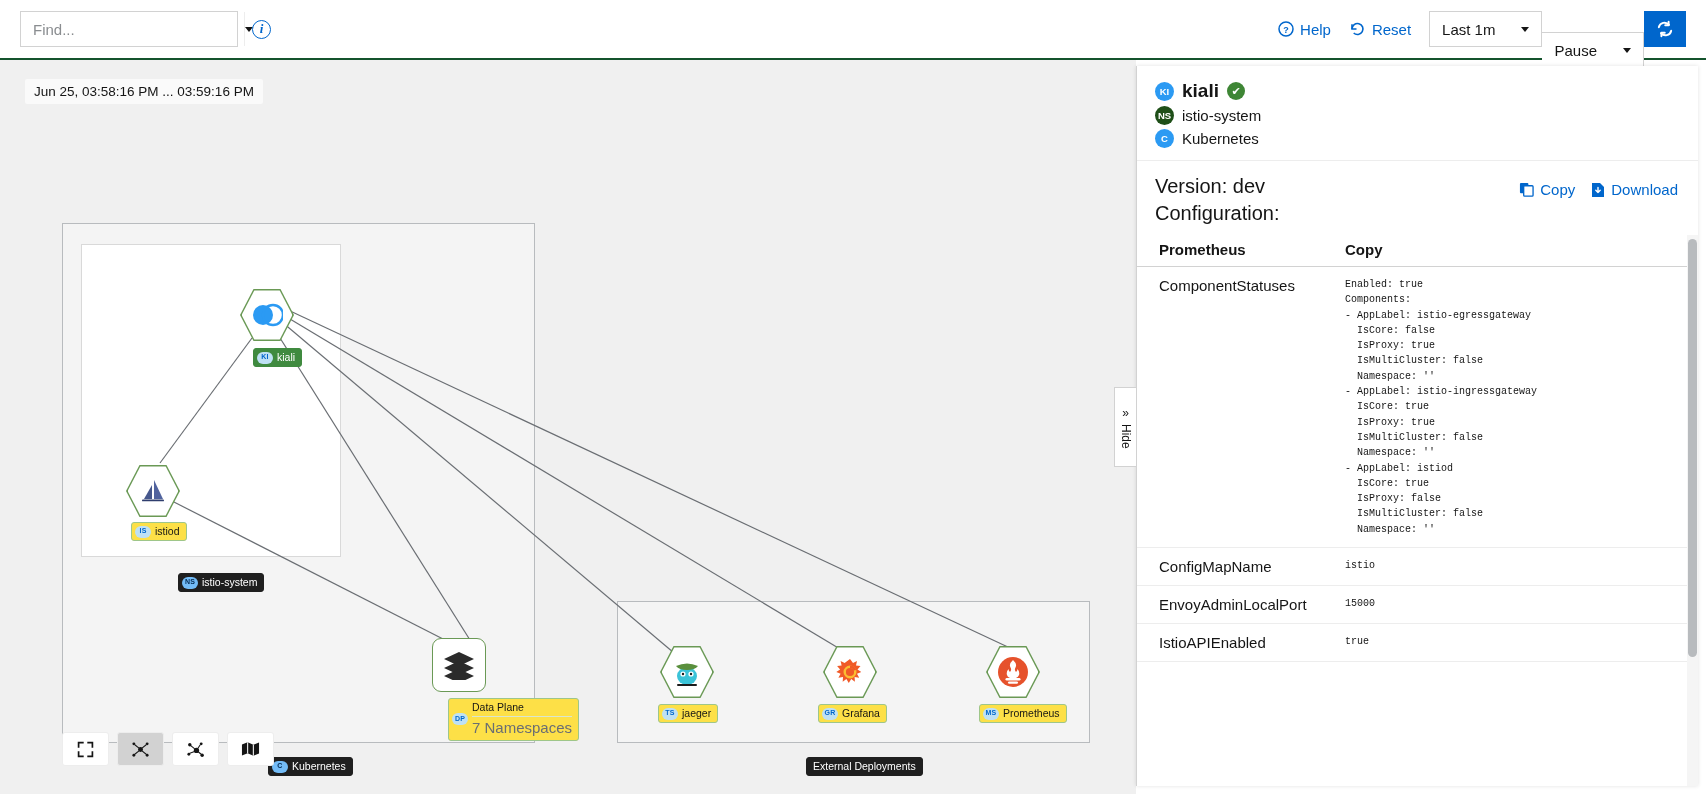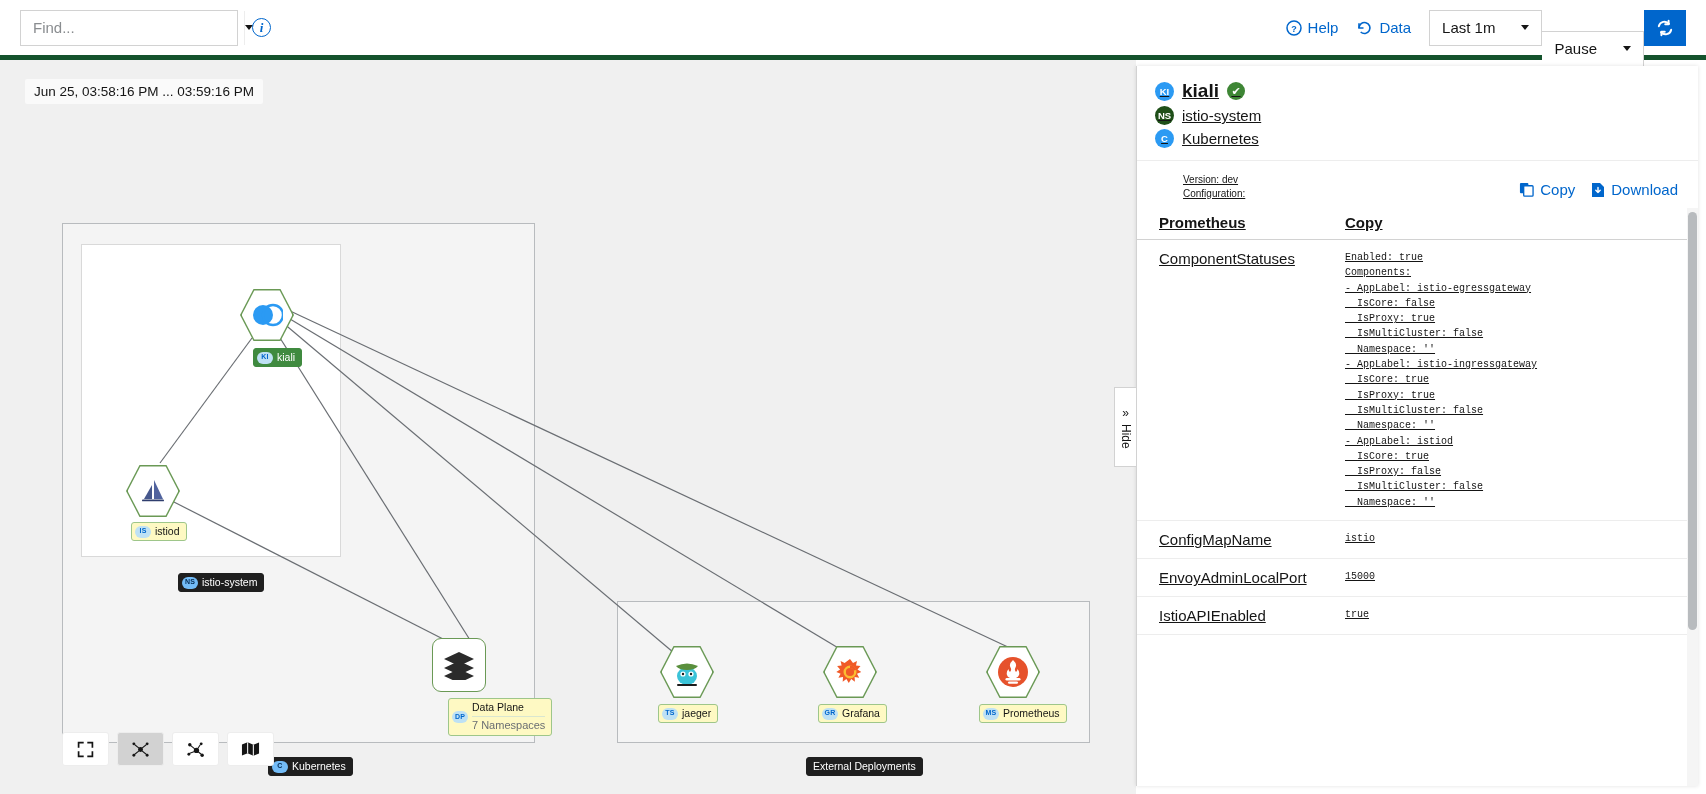--- a/index.html
+++ b/index.html
@@ -11,21 +11,21 @@
     background:#fff;
   }
   .app { width:1706px; height:794px; display:flex; flex-direction:column; }
 
   
   .toolbar {
     height:60px; flex:0 0 60px;
     display:flex; align-items:center;
     padding:0 20px;
     background:#fff;
-    border-bottom:5px solid #14532d;
+    border-bottom:2px solid #14532d;
   }
   .tb-left { display:flex; align-items:center; gap:14px; }
   .tb-right { margin-left:auto; display:flex; align-items:center; gap:18px; }
 
   .combo {
     display:flex; align-items:stretch;
     height:36px; width:218px;
     border:1px solid #d2d2d2; background:#fff;
   }
   .combo input {
@@ -63,21 +63,21 @@
     padding:0 12px; cursor:pointer; font-size:15px;
   }
   .sel.nosep { border-left:none;margin-top:42px; }
   .refresh-btn {
     height:36px;width:42px;background:#0066cc;
     display:flex;align-items:center;justify-content:center;
     cursor:pointer;
   }
 
   
-  .body { flex:1; display:flex; min-height:0; position:relative;text-decoration:underline; }
+  .body { flex:1; display:flex; min-height:0; position:relative; }
 
   
   .canvas {
     flex:1; position:relative;
     background:#f0f0f0;
     overflow:hidden;
   }
   .time-chip {
     position:absolute; left:25px; top:19px;
     background:#fafafa; color:#151515;
@@ -109,30 +109,30 @@
   }
   .sq {
     width:54px;height:54px;background:#fff;
     border:1.6px solid #6a9955;border-radius:9px;
     display:flex;align-items:center;justify-content:center;
   }
 
   
   .nlabel {
     position:absolute; white-space:nowrap;
-    background:#fef9c3; border:1px solid #9ec68a;
+    background:#fde047; border:1px solid #9ec68a;
     border-radius:3px; padding:2px 6px 2px 3px;
     font-size:10.5px; color:#151515;
     display:flex; align-items:center; gap:4px;
     line-height:1.25;
   }
   .nlabel.green-fill { background:#3f8a3f; border-color:#3f8a3f; color:#fff; }
   .nlabel.dark { background:#1f1f1f; border-color:#1f1f1f; color:#fff; font-size:10.5px; }
   .nlabel .sub {
-    display:block; font-size:11px; color:#6a6e73;
+    display:block; font-size:15px; color:#6a6e73;
     text-align:left; border-top:1px solid #d9e6d0;
     margin-top:2px; padding-top:2px;
   }
   .nlabel .stack { display:flex; flex-direction:column; }
   .badge {
     width:16px;height:12px;border-radius:7px;
     background:#bee1f4; color:#06c;
     font-size:7px; font-weight:bold;
     display:flex;align-items:center;justify-content:center;
     letter-spacing:.2px;
@@ -188,21 +188,21 @@
   .circ.c  { background:#2b9af3; }
   .title-txt { font-size:19px; font-weight:bold; }
   .sub-txt { font-size:15px; }
   .ok {
     width:18px;height:18px;border-radius:50%;
     background:#3e8635;color:#fff;font-size:11px;
     display:flex;align-items:center;justify-content:center;
   }
 
   .panel-meta { padding:12px 18px 8px 18px; position:relative; }
-  .panel-meta .line { font-size:10px; line-height:1.35;margin-left:28px; }
+  .panel-meta .line { font-size:20px; line-height:1.35; }
   .meta-actions {
     position:absolute; right:20px; top:20px;
     display:flex; gap:16px;
   }
 
   .tbl-wrap { flex:1; overflow:hidden; position:relative; }
   table { width:100%; border-collapse:collapse; table-layout:fixed; }
   th {
     text-align:left; font-size:15px; font-weight:bold;
     padding:6px 10px 8px 22px; border-bottom:1px solid #d2d2d2;
@@ -254,21 +254,21 @@
           <text x="8" y="11.5" font-size="9" text-anchor="middle" fill="#0066cc" font-family="Liberation Sans, sans-serif" font-weight="bold">?</text>
         </svg>
         <span>Help</span>
       </div>
 
       <div class="link-btn">
         <svg width="17" height="16" viewBox="0 0 17 16">
           <path d="M3 8a5.5 5.5 0 1 1 1.7 4" fill="none" stroke="#0066cc" stroke-width="1.6"></path>
           <path d="M3 3.2V8h4.5" fill="none" stroke="#0066cc" stroke-width="1.6"></path>
         </svg>
-        <span>Data</span>
+        <span>Reset</span>
       </div>
 
       <div style="display:flex;align-items:center;">
         <div class="sel">
           <span>Last 1m</span>
           <span class="caret"></span>
         </div>
         <div class="sel nosep">
           <span>Pause</span>
           <span class="caret"></span>

